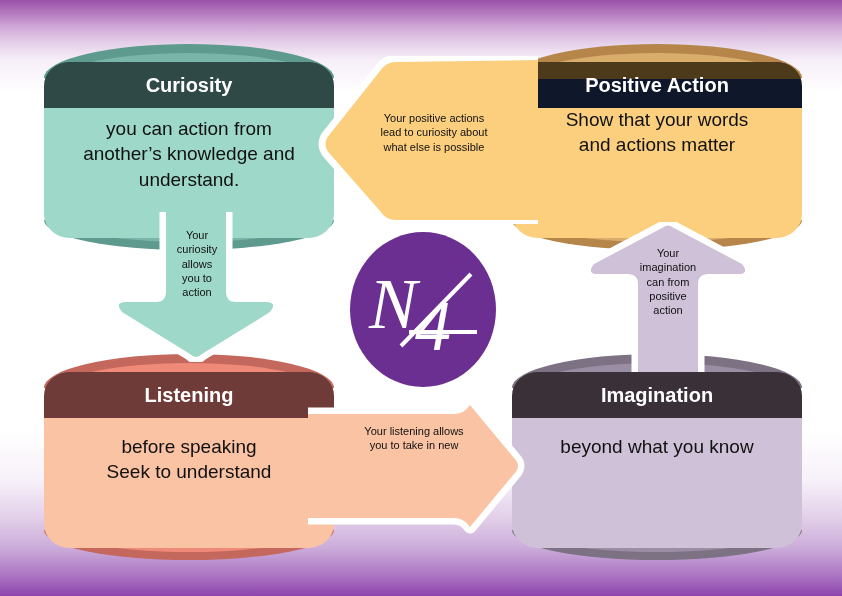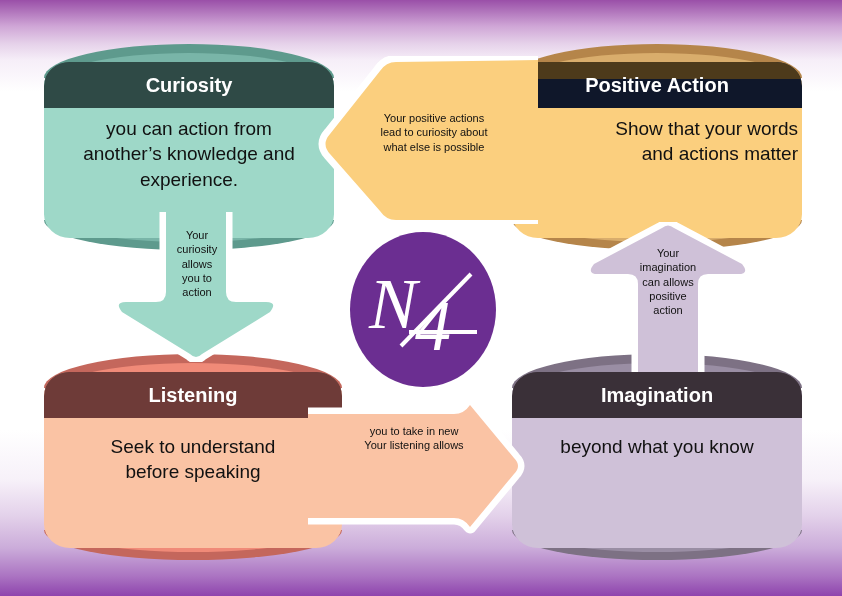--- a/index.html
+++ b/index.html
@@ -98,55 +98,55 @@
     <div class="rim-bot2" style="background:#79b5a8;bottom:-6px;"></div>
     <div class="body" style="top:18px;height:176px;background:#9ed8c8;">
       <div class="head" style="height:46px;background:#2f4a46;">
         <div class="head-curve" style="background:#2f4a46;"></div>
         <span style="position:relative;">Curiosity</span>
       </div>
     </div>
     <div class="desc" style="top:72px;">
       <div>you can action from</div>
       <div>another’s knowledge and</div>
-      <div>experience.</div>
+      <div>understand.</div>
     </div>
   </div>
 
   <div class="cyl" id="cyl-positive-action" style="left:512px;top:44px;width:290px;height:192px;">
     <div class="rim-top" style="background:#b5854a;"></div>
     <div class="rim-top2" style="background:#d9ad6c;"></div>
     <div class="rim-bot" style="background:#b5854a;bottom:-14px;"></div>
     <div class="rim-bot2" style="background:#d9ad6c;bottom:-6px;"></div>
     <div class="body" style="top:18px;height:176px;background:#fbcf7e;">
       <div class="head" style="height:46px;background:#0f172a;">
         <div class="head-curve" style="background:#4d3a1b;"></div>
         <span style="position:relative;">Positive Action</span>
       </div>
     </div>
-    <div class="desc" style="top:72px;text-align:right;">
+    <div class="desc" style="top:63px;">
       <div>Show that your words</div>
       <div>and actions matter</div>
     </div>
   </div>
 
-  <div class="cyl" id="cyl-listening" style="left:44px;top:354px;width:290px;height:192px;padding-left:8px;">
+  <div class="cyl" id="cyl-listening" style="left:44px;top:354px;width:290px;height:192px;">
     <div class="rim-top" style="background:#c4675c;"></div>
     <div class="rim-top2" style="background:#f08a78;"></div>
     <div class="rim-bot" style="background:#c4675c;bottom:-14px;"></div>
     <div class="rim-bot2" style="background:#f08a78;bottom:-6px;"></div>
     <div class="body" style="top:18px;height:176px;background:#fac3a4;">
       <div class="head" style="height:46px;background:#6e3b38;">
         <div class="head-curve" style="background:#6e3b38;"></div>
         <span style="position:relative;">Listening</span>
       </div>
     </div>
     <div class="desc" style="top:80px;">
+      <div>before speaking</div>
       <div>Seek to understand</div>
-      <div>before speaking</div>
     </div>
   </div>
 
   <div class="cyl" id="cyl-imagination" style="left:512px;top:354px;width:290px;height:192px;">
     <div class="rim-top" style="background:#7d7184;"></div>
     <div class="rim-top2" style="background:#9a8ea4;"></div>
     <div class="rim-bot" style="background:#7d7184;bottom:-14px;"></div>
     <div class="rim-bot2" style="background:#9a8ea4;bottom:-6px;"></div>
     <div class="body" style="top:18px;height:176px;background:#cfc1d8;">
       <div class="head" style="height:46px;background:#3a3038;">
@@ -184,34 +184,34 @@
       <div>action</div>
     </div>
   </div>
 
   <div class="arrow" id="arrow-li-im" style="left:308px;top:392px;width:240px;height:148px;">
     <svg class="shape" viewBox="0 0 240 148" preserveAspectRatio="none">
       <path d="M 0 22 L 0 126 L 146 126 Q 156 126 162 135 L 206 82 Q 214 74 206 66 L 162 13 Q 156 22 146 22 Z" fill="none" stroke="#ffffff" stroke-width="13" stroke-linejoin="round"></path>
       <path d="M 0 22 L 0 126 L 146 126 Q 156 126 162 135 L 206 82 Q 214 74 206 66 L 162 13 Q 156 22 146 22 Z" fill="#fac3a4"></path>
     </svg>
     <div class="lbl" style="left:14px;top:32px;width:184px;">
+      <div>Your listening allows</div>
       <div>you to take in new</div>
-      <div>Your listening allows</div>
     </div>
   </div>
 
   <div class="arrow" id="arrow-im-pa" style="left:580px;top:222px;width:176px;height:150px;">
     <svg class="shape" viewBox="0 0 176 150" preserveAspectRatio="none">
       <path d="M 58 150 L 58 62 Q 58 52 48 52 L 18 52 Q 6 52 14 42 L 82 6 Q 88 1 94 6 L 162 42 Q 170 52 158 52 L 128 52 Q 118 52 118 62 L 118 150 Z" fill="none" stroke="#ffffff" stroke-width="13" stroke-linejoin="round"></path>
       <path d="M 58 150 L 58 62 Q 58 52 48 52 L 18 52 Q 6 52 14 42 L 82 6 Q 88 1 94 6 L 162 42 Q 170 52 158 52 L 128 52 Q 118 52 118 62 L 118 150 Z" fill="#cfc1d8"></path>
     </svg>
     <div class="lbl" style="left:16px;top:24px;width:144px;">
       <div>Your</div>
       <div>imagination</div>
-      <div>can allows</div>
+      <div>can from</div>
       <div>positive</div>
       <div>action</div>
     </div>
   </div>
 
   <div id="logo">
     <svg width="120" height="120" viewBox="0 0 120 120">
       <text x="6" y="78" font-family="'Liberation Serif', serif" font-size="72" font-style="italic" fill="#ffffff">N</text>
       <text x="52" y="100" font-family="'Liberation Serif', serif" font-size="72" font-style="italic" fill="#ffffff">4</text>
       <line x1="38" y1="96" x2="108" y2="24" stroke="#ffffff" stroke-width="4"></line>

